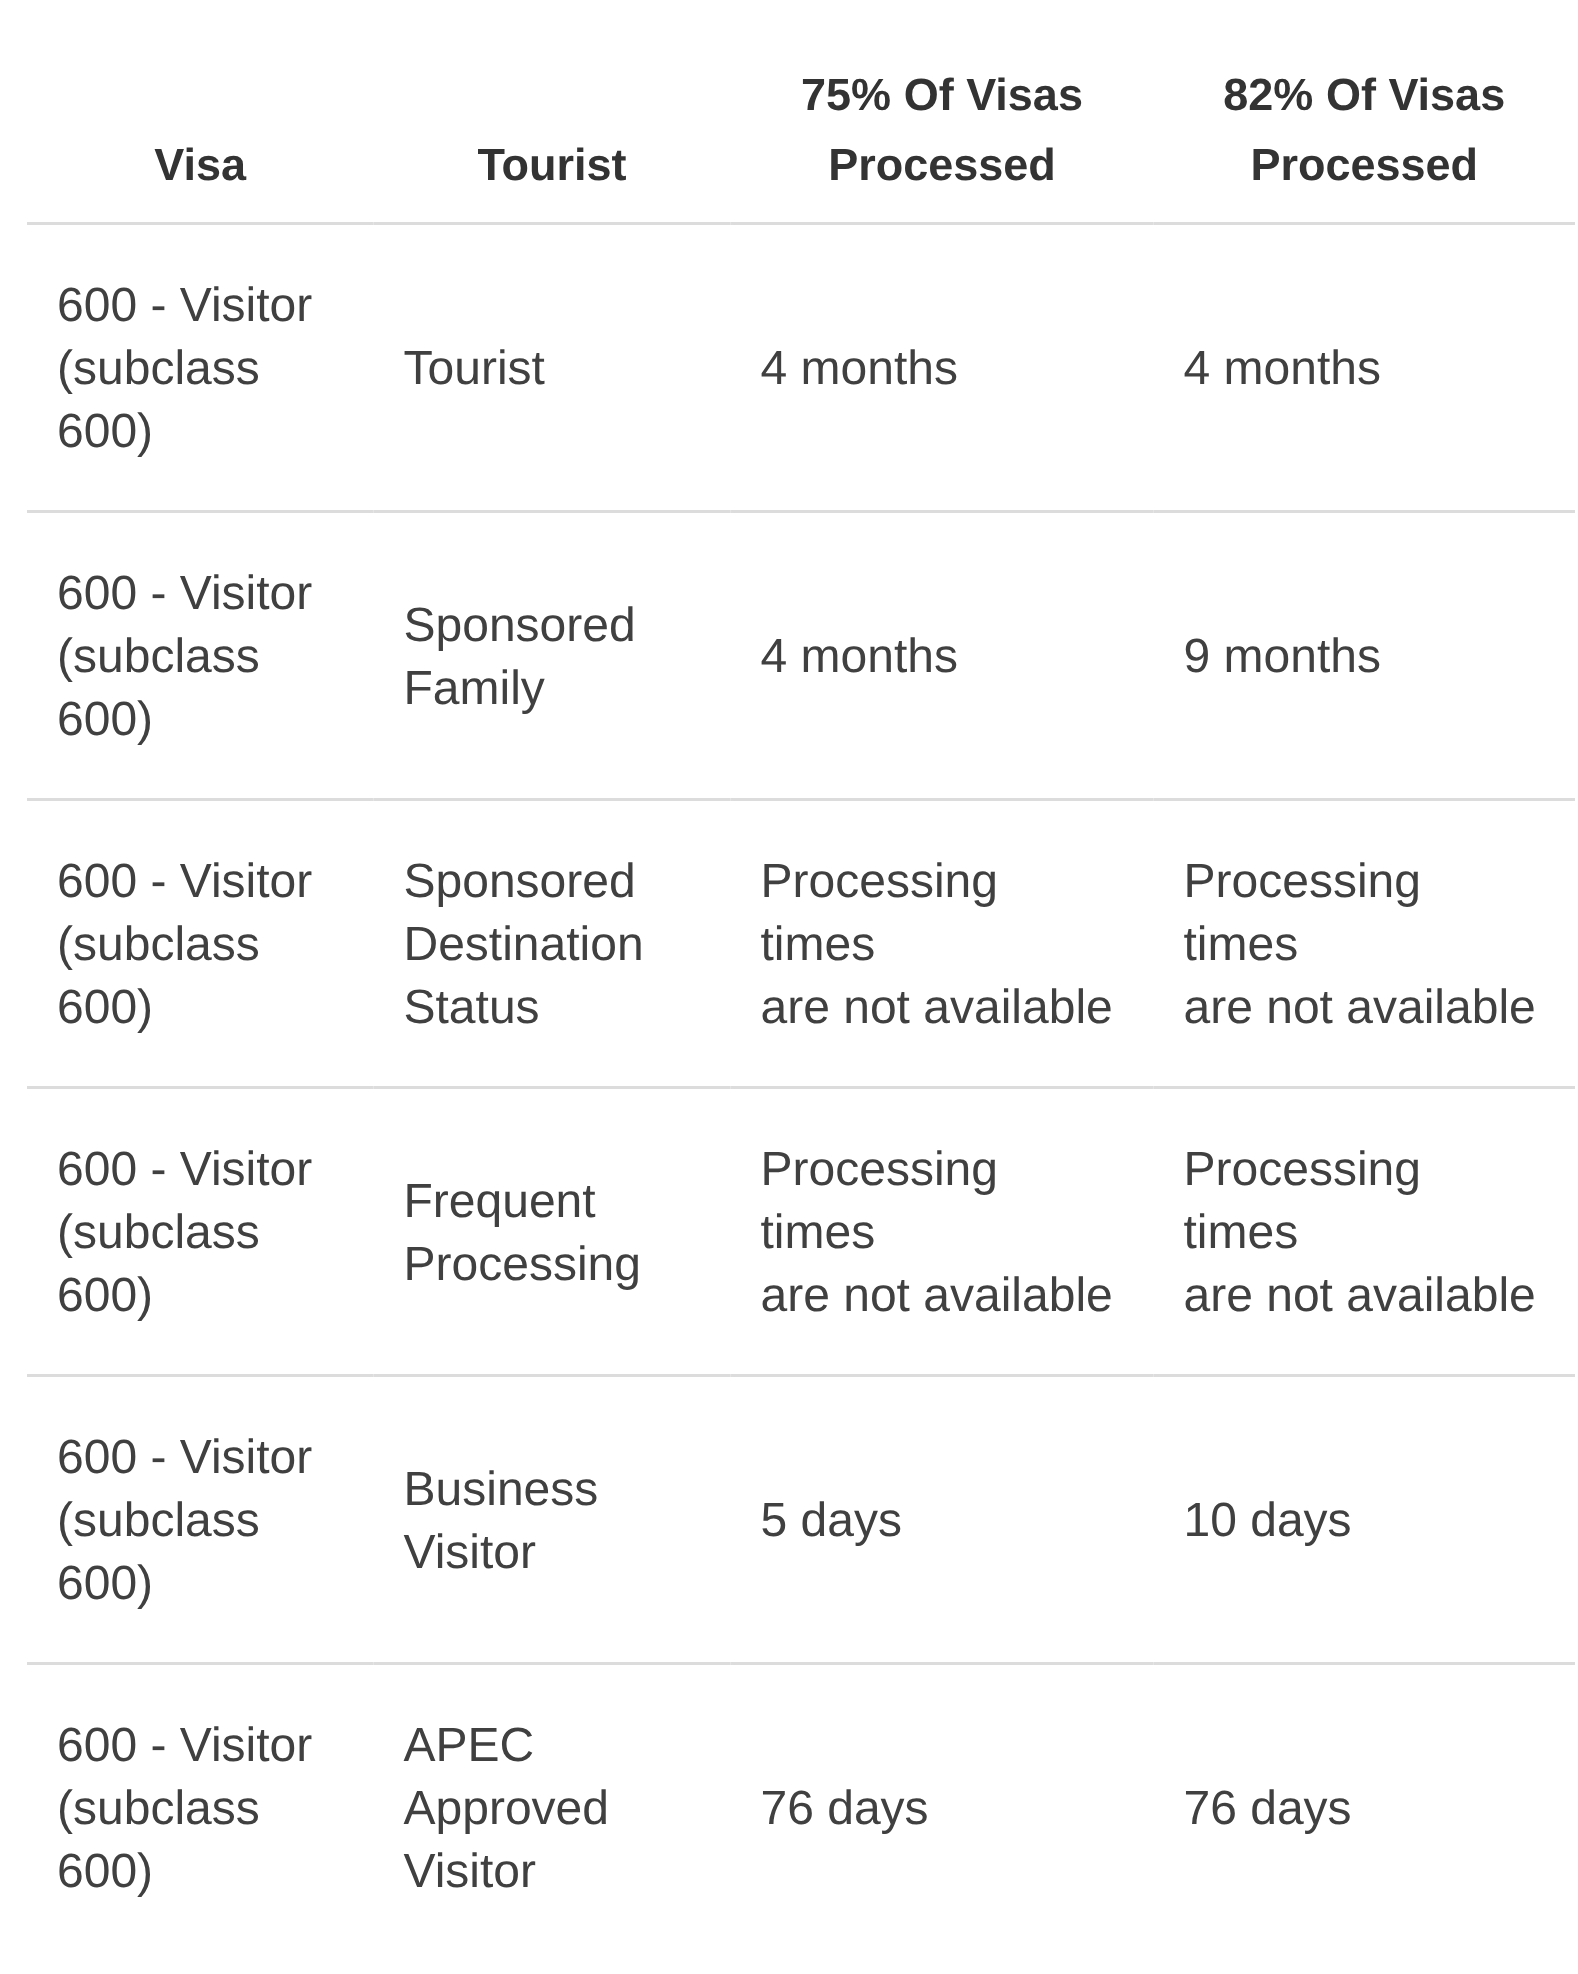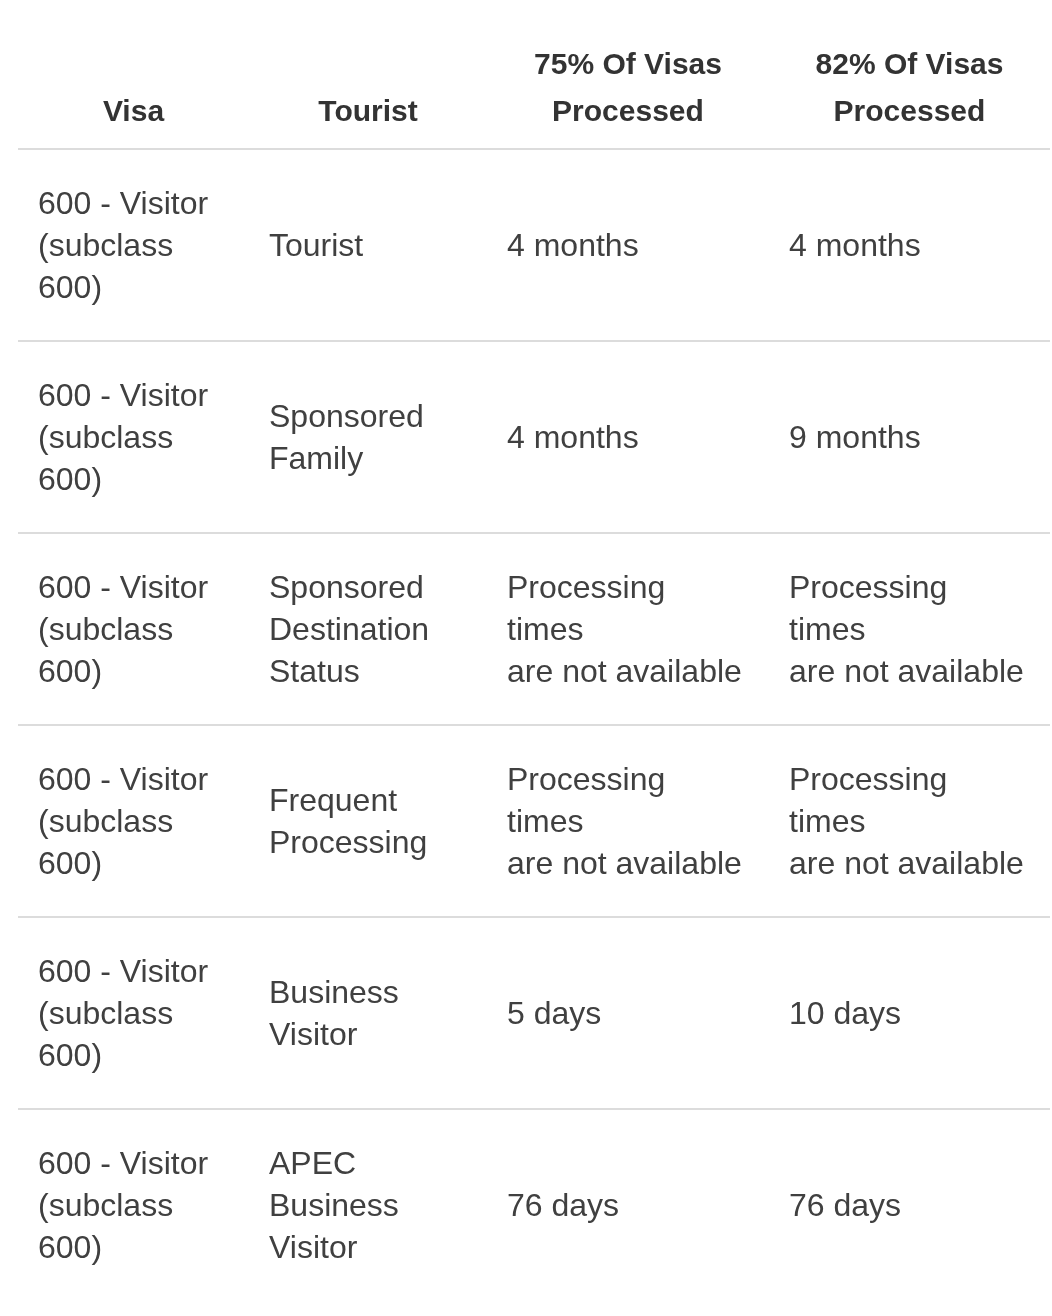--- a/index.html
+++ b/index.html
@@ -117,20 +117,20 @@
         <td>Business
 Visitor</td>
         <td>5 days</td>
         <td>10 days</td>
       </tr>
       <tr>
         <td>600 - Visitor
 (subclass
 600)</td>
         <td>APEC
-Business
+Approved
 Visitor</td>
         <td>76 days</td>
         <td>76 days</td>
       </tr>
     </tbody>
   </table>
 </div>
 
 </body></html>

